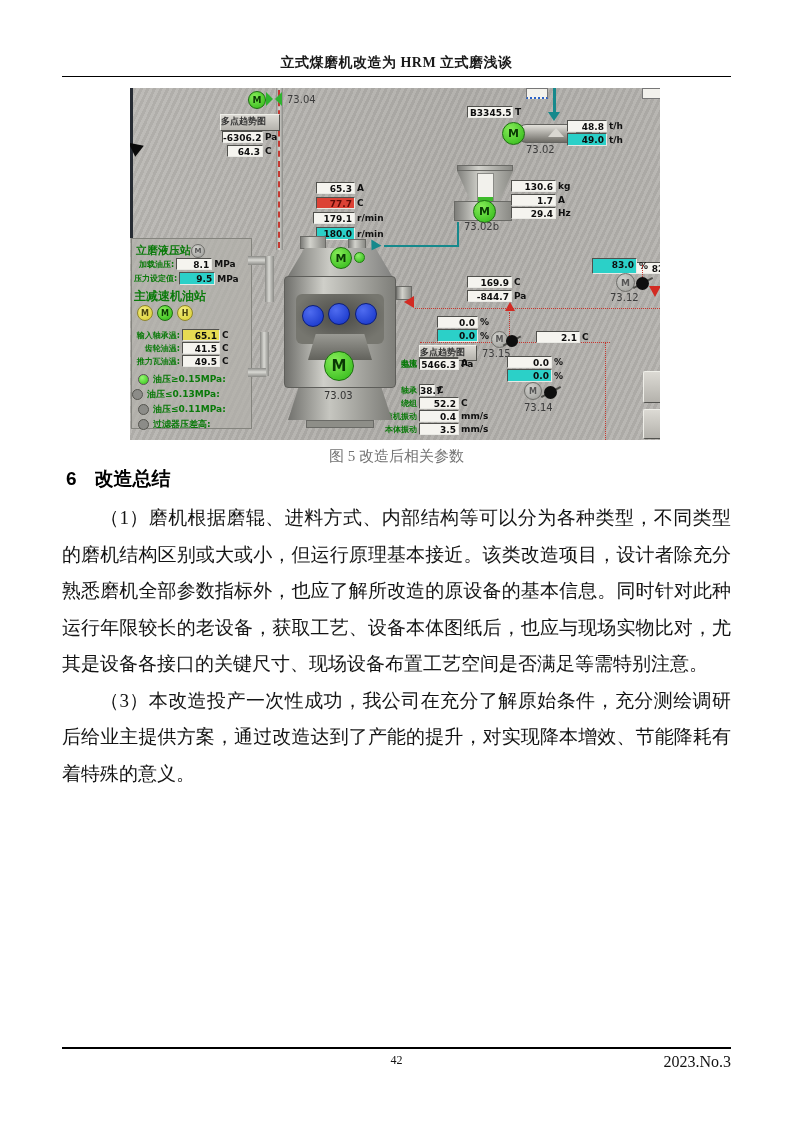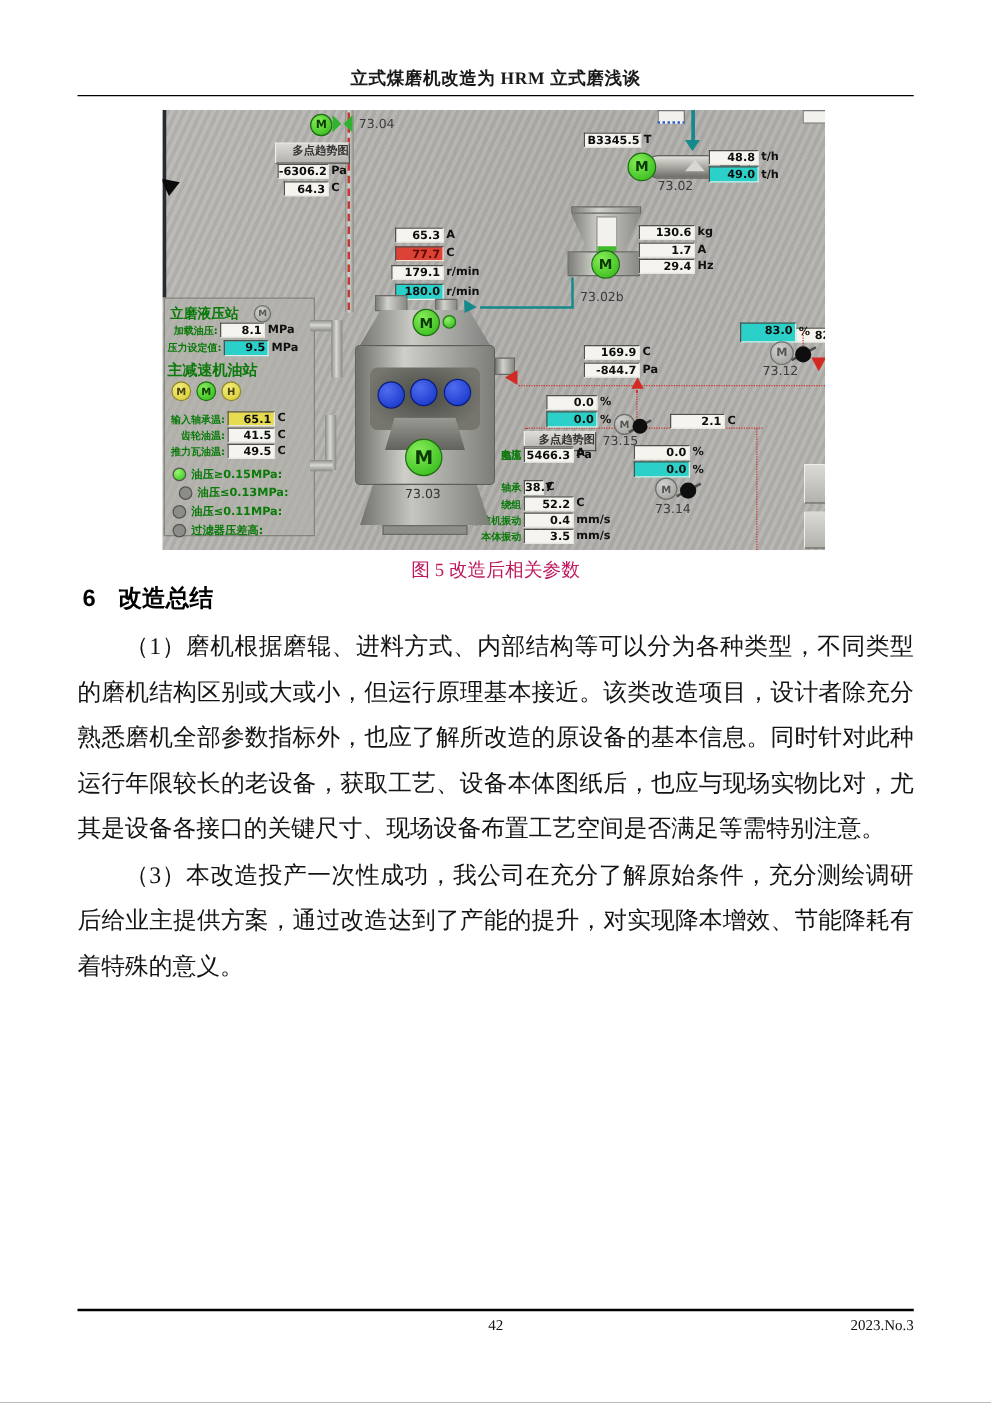--- a/index.html
+++ b/index.html
@@ -3,30 +3,30 @@
 <meta charset="utf-8">
 <style>
   html,body{margin:0;padding:0;background:#888;}
   .page{position:relative;width:793px;height:1122px;background:#ffffff;margin:0 auto;
         font-family:"Liberation Serif",serif;overflow:hidden;color:#111;}
 
   
   .hdr-title{position:absolute;top:54px;left:0;right:0;text-align:center;
              font-size:14px;font-weight:600;letter-spacing:.5px;color:#1a1a1a;}
   .hdr-rule{position:absolute;top:76px;left:62px;right:62px;border-top:1.5px solid #000;}
-  .fig-caption{position:absolute;top:447px;left:0;right:0;text-align:center;font-size:15px;color:#be185d;}
+  .fig-caption{position:absolute;top:447px;left:0;right:0;text-align:center;font-size:15px;color:#737373;}
   .sec-head{position:absolute;top:466px;left:66px;font-family:"Liberation Sans",sans-serif;
             font-weight:bold;font-size:19px;color:#000;}
   .sec-head .num{margin-right:18px;}
   .bodytext{position:absolute;top:500px;left:62px;width:669px;}
   .bodytext p{margin:0;font-size:19px;line-height:36.5px;text-align:justify;
               text-indent:2em;color:#141414;}
   .foot-rule{position:absolute;top:1047px;left:62px;right:62px;border-top:2.5px solid #000;}
   .foot-page{position:absolute;top:1053px;left:0;right:0;text-align:center;font-size:12px;}
-  .foot-issue{position:absolute;top:1053px;right:62px;font-size:12px;}
+  .foot-issue{position:absolute;top:1053px;right:62px;font-size:16px;}
 
   
   .figure{position:absolute;left:130px;top:88px;width:530px;height:352px;overflow:hidden;
           background:linear-gradient(105deg,#bab8b4,#b0aeaa 55%,#b6b4b0);
           font-family:"DejaVu Sans",sans-serif;}
   .figure::before{content:"";position:absolute;inset:0;pointer-events:none;
           background:repeating-linear-gradient(115deg,rgba(255,255,255,.05) 0 3px,rgba(0,0,0,.05) 3px 6px);}
   .abs{position:absolute;}
   .vrow{position:absolute;display:flex;align-items:center;gap:2px;}
   .vbox{background:#f5f4ef;border:1px solid;border-color:#50504c #e9e9e4 #e9e9e4 #50504c;
@@ -35,21 +35,21 @@
   .vbox.cyan{background:#2bd0c8;}
   .vbox.red{background:#dc4236;color:#5d0a05;}
   .vbox.yellow{background:#e7db52;}
   .unit{font:bold 9px "DejaVu Sans",sans-serif;color:#101010;white-space:nowrap;}
   .tag{position:absolute;font:10px "DejaVu Sans",sans-serif;color:#3c3c3c;white-space:nowrap;}
   .rlabel{font:bold 8px "DejaVu Sans",sans-serif;color:#0a7a0a;text-align:right;white-space:nowrap;}
   .glabel{font:bold 9px "DejaVu Sans",sans-serif;color:#0a7a0a;white-space:nowrap;}
   .gtitle{font:bold 11px "DejaVu Sans",sans-serif;color:#0a7a0a;white-space:nowrap;}
   .btn3d{position:absolute;background:linear-gradient(#dcdad4,#b4b2ac);
          border:1px solid;border-color:#efefe9 #52524e #52524e #efefe9;
-         font:bold 9px/12px "DejaVu Sans",sans-serif;color:#333;text-align:right;cursor:default;}
+         font:bold 9px/12px "DejaVu Sans",sans-serif;color:#333;text-align:left;cursor:default;}
   .mc{position:absolute;border-radius:50%;display:flex;align-items:center;justify-content:center;
       background:radial-gradient(circle at 35% 30%,#86ec58,#2cb515);
       border:1px solid #1d6e10;color:#0a3a05;font-weight:bold;}
   .mc.gray{background:radial-gradient(circle at 35% 30%,#d2d2ce,#9a9a96);border-color:#6e6e6a;color:#555;}
   .mc.yel{background:radial-gradient(circle at 35% 30%,#f2ec7e,#d8cc2e);border-color:#8f862a;color:#4a4310;}
   .dot{position:absolute;border-radius:50%;background:radial-gradient(circle at 35% 30%,#8df06a,#2db515);
        border:1px solid #1d7d0e;}
   .led{width:9px;height:9px;border-radius:50%;background:#8c8c88;border:1px solid #55554f;flex:none;}
   .led.on{background:radial-gradient(circle at 35% 30%,#96f772,#2fc214);}
   .ledrow{position:absolute;display:flex;align-items:center;gap:4px;}
@@ -147,21 +147,21 @@
       <div class="vbox cyan" style="width:40px;height:13px;">49.0</div>
       <span class="unit">t/h</span>
     </div>
 
     <div class="abs metal" style="left:327px;top:77px;width:56px;height:6px;border:1px solid #6a6a66;box-sizing:border-box;"></div>
     <div class="abs" style="left:327px;top:83px;width:56px;height:30px;background:linear-gradient(90deg,#7e7e7a,#d0d0ca 40%,#8a8a85);clip-path:polygon(0 0,100% 0,76% 100%,24% 100%);"></div>
     <div class="abs" style="left:347px;top:85px;width:17px;height:29px;background:#f2f1ec;border:1px solid #8a8a86;box-sizing:border-box;"></div>
     <div class="abs" style="left:348px;top:109px;width:15px;height:4px;background:#3dbb2a;"></div>
     <div class="abs metal" style="left:324px;top:113px;width:58px;height:20px;border:1px solid #6a6a66;box-sizing:border-box;"></div>
     <div class="mc" style="left:343px;top:112px;width:21px;height:21px;font-size:11px;">M</div>
-    <div class="tag" style="left:334px;top:145px;text-align:center;">73.02b</div>
+    <div class="tag" style="left:334px;top:133px;text-align:center;">73.02b</div>
     <div class="teal-shaft" style="left:327px;top:134px;width:2px;height:24px;"></div>
     <div class="teal-shaft" style="left:254px;top:157px;width:75px;height:2px;"></div>
     <div class="vrow" style="left:381px;top:92px;">
       <div class="vbox" style="width:45px;">130.6</div>
       <span class="unit">kg</span>
     </div>
     <div class="vrow" style="left:381px;top:106px;">
       <div class="vbox" style="width:45px;">1.7</div>
       <span class="unit">A</span>
     </div>
@@ -258,21 +258,21 @@
     </div>
     <div class="mc gray" style="left:394px;top:294px;width:16px;height:16px;font-size:8px;">M</div>
     <div class="handle" style="left:410px;top:303px;"></div>
     <div class="ball" style="left:414px;top:298px;"></div>
     <div class="tag" style="left:394px;top:314px;">73.14</div>
 
     <div class="btn3d" style="left:513px;top:283px;width:17px;height:30px;border-radius:2px;"></div>
     <div class="btn3d" style="left:513px;top:321px;width:17px;height:28px;border-radius:2px;"></div>
 
     <div class="panel">
-      <div class="vrow" style="left:4px;top:4px;gap:12px;">
+      <div class="vrow" style="left:4px;top:4px;gap:0;">
         <span class="gtitle">立磨液压站</span>
         <div class="mc gray" style="position:static;width:12px;height:12px;font-size:7px;">M</div>
       </div>
       <div class="vrow" style="left:7px;top:19px;">
         <span class="glabel" style="font-size:8px;">加载油压:</span>
         <div class="vbox" style="width:36px;">8.1</div>
         <span class="unit">MPa</span>
       </div>
       <div class="vrow" style="left:2px;top:33px;">
         <span class="glabel" style="font-size:8px;">压力设定值:</span>
@@ -295,21 +295,21 @@
       </div>
       <div class="vrow" style="left:0;top:116px;">
         <span class="rlabel" style="width:48px;">推力瓦油温:</span>
         <div class="vbox" style="width:38px;">49.5</div>
         <span class="unit">C</span>
       </div>
       <div class="ledrow" style="left:6px;top:134px;">
         <div class="led on"></div>
         <span class="glabel">油压≥0.15MPa:</span>
       </div>
-      <div class="ledrow" style="left:11px;top:149px;">
+      <div class="ledrow" style="left:0;top:149px;">
         <div class="led"></div>
         <span class="glabel">油压≤0.13MPa:</span>
       </div>
       <div class="ledrow" style="left:6px;top:164px;">
         <div class="led"></div>
         <span class="glabel">油压≤0.11MPa:</span>
       </div>
       <div class="ledrow" style="left:6px;top:179px;">
         <div class="led"></div>
         <span class="glabel">过滤器压差高:</span>

